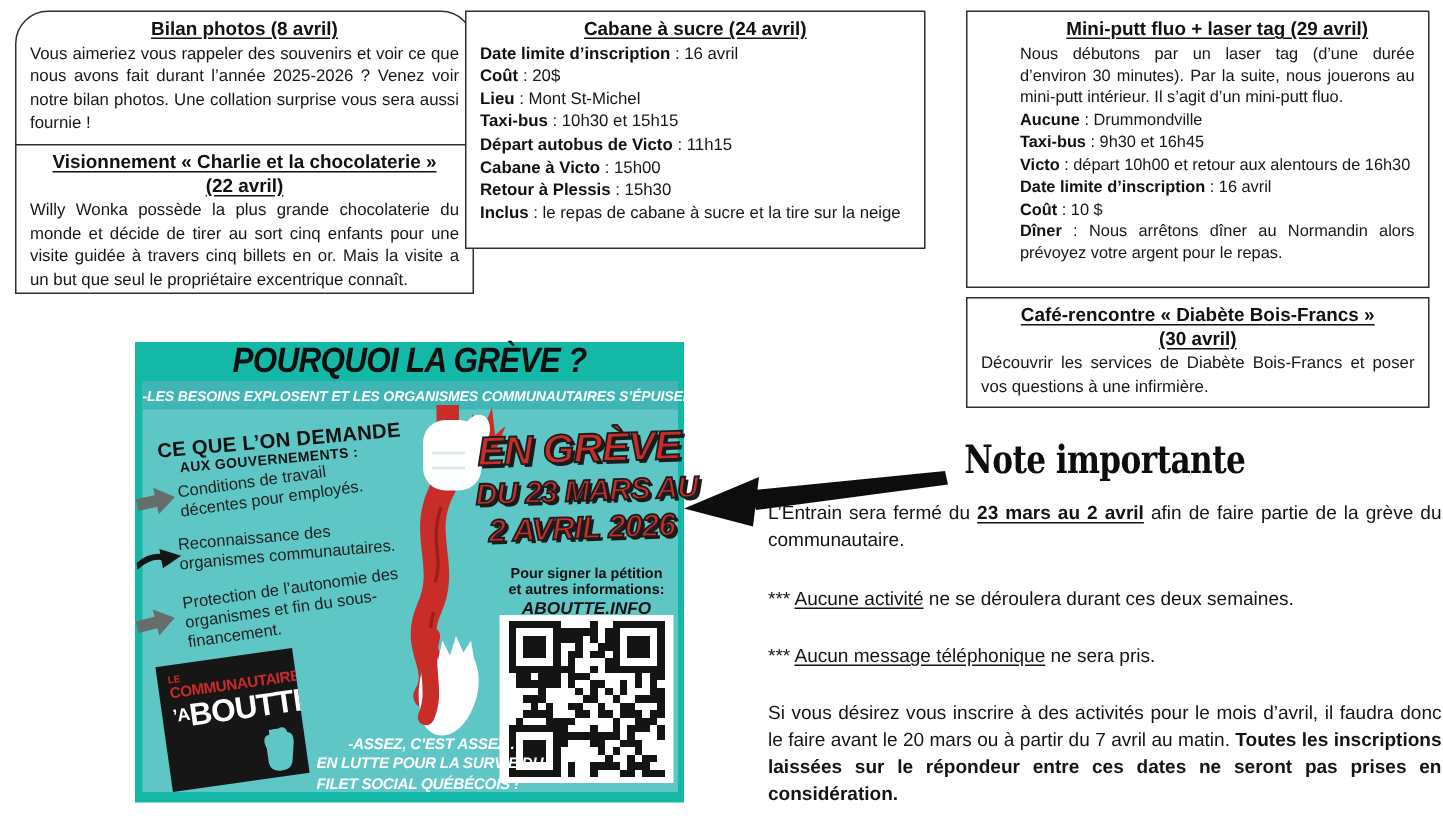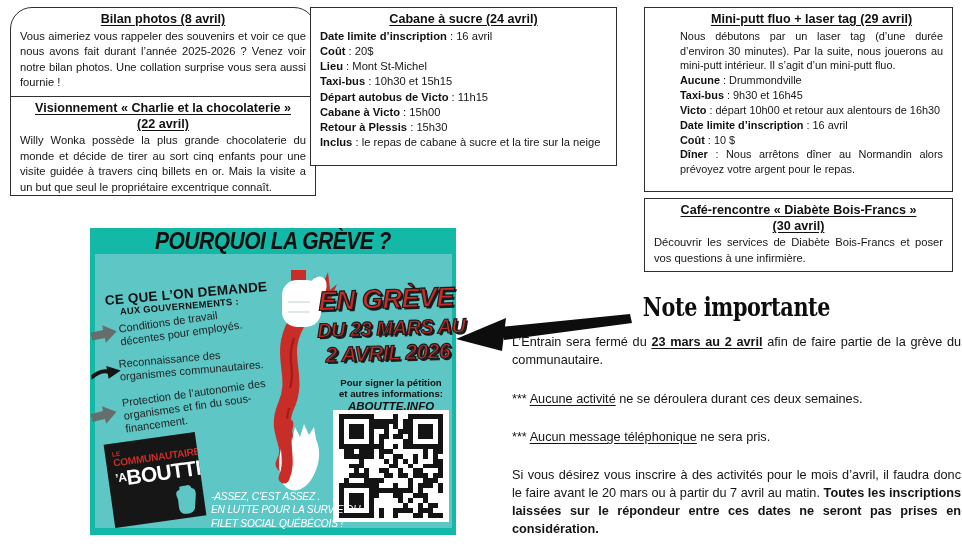--- a/index.html
+++ b/index.html
@@ -61,22 +61,22 @@
   }
   .strike .s1 { font-size:27px; letter-spacing:-0.5px; }
   .strike .s2 { font-size:20px; margin-top:2px; letter-spacing:-0.5px; }
   .strike .s3 { font-size:21px; margin-top:1px; letter-spacing:-0.5px; }
   .petition { position:absolute; left:232px; top:124px; width:128px; text-align:center; color:#101010; }
   .petition .pl { font-size:9.6px; font-weight:bold; line-height:1.12; }
   .petition .site { font-size:11.5px; font-weight:900; font-style:italic; margin-top:1px;text-align:center; }
   .qr { position:absolute; left:238px; top:156px; width:116px; height:112px; background:#fff; padding:4px; }
   .qr svg { width:100%; height:100%; display:block; }
   .slogan {
-    position:absolute; left:116px; top:236px; width:132px; text-align:left;
-    color:#ffffff; font-weight:400; font-style:italic; font-size:10.2px; line-height:1.3;
+    position:absolute; left:116px; top:236px; width:132px; text-align:right;
+    color:#ffffff; font-weight:700; font-style:italic; font-size:10.2px; line-height:1.3;
     letter-spacing:-0.2px; white-space:nowrap;
   }
   .logo {
     position:absolute; left:14px; top:184px; width:92px; height:84px; background:#161616;
     transform:rotate(-8deg); padding:7px 5px 4px 7px; overflow:hidden;
   }
   .logo .le  { color:var(--red); font-size:6.5px; font-weight:900; }
   .logo .mid { color:var(--red); font-size:10.2px; font-weight:900; letter-spacing:-0.3px; white-space:nowrap; }
   .logo .main{ color:#fff; font-size:21px; font-weight:900; letter-spacing:-0.5px; line-height:1; white-space:nowrap; }
   .logo .main .pre { font-size:12px; vertical-align:4px; }
@@ -138,20 +138,21 @@
   </section>
 
   <section class="box box-cafe">
     <h3><span>Café-rencontre « Diabète Bois-Francs »</span><br><span>(30 avril)</span></h3>
     <p class="body">Découvrir les services de Diabète Bois-Francs et poser vos questions à une infirmière.</p>
   </section>
 
   <div class="poster">
     <div class="p-head">POURQUOI LA GRÈVE ?</div>
     <div class="p-teal">
+      <div class="p-band">-LES BESOINS EXPLOSENT ET LES ORGANISMES COMMUNAUTAIRES S’ÉPUISENT</div>
 
       <div class="demands-head">
         <div class="l1">CE QUE L’ON DEMANDE</div>
         <div class="l2">AUX GOUVERNEMENTS :</div>
       </div>
 
       <svg class="d-arrow a1" width="26" height="20" viewBox="0 0 26 20">
           <polygon points="0,6 13,6 13,1 26,10 13,19 13,14 0,14" fill="#666d6d"></polygon>
         </svg>
       <div class="demand d1">Conditions de travail décentes pour employés.</div>

